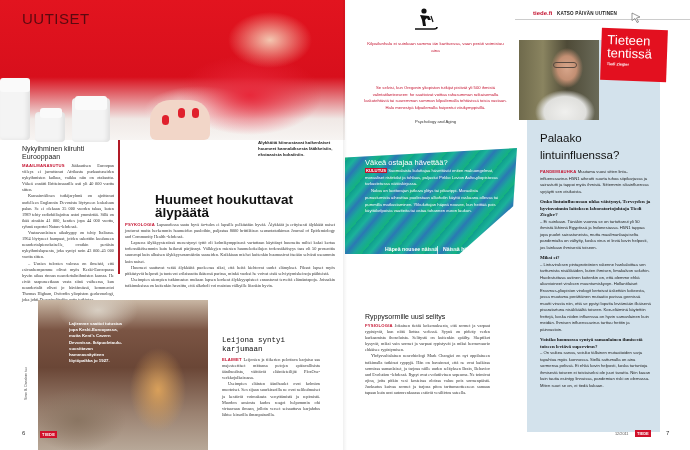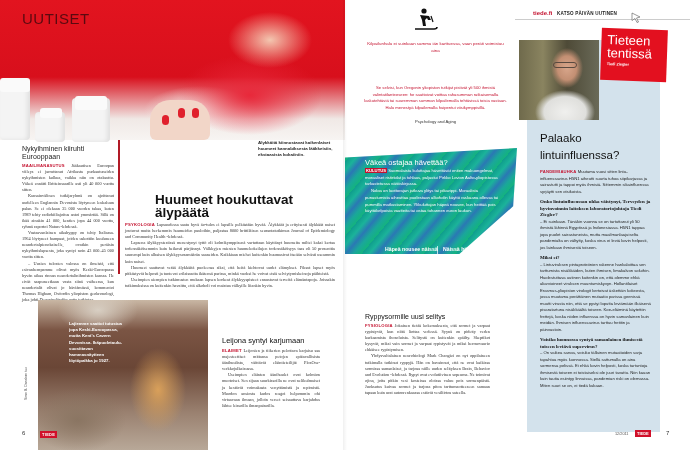--- a/index.html
+++ b/index.html
@@ -46,21 +46,21 @@
       radial-gradient(ellipse 60px 40px at 40px 120px, #8a7562 0%, rgba(138,117,98,0) 80%),
       linear-gradient(180deg, #c9b7a4 0%, #7b5544 20%, #6a4636 45%, #9a8170 75%, #b8a898 100%);
   }
   .cave-caption { position: absolute; left: 69px; top: 321px; width: 56px; font-family: "Liberation Sans", sans-serif; font-weight: bold; font-size: 4.3px; line-height: 6.2px; color: #fff; }
   .photo-credit { position: absolute; left: 24px; top: 400px; font-family: "Liberation Sans", sans-serif; font-size: 3.5px; color: #555; transform: rotate(-90deg); transform-origin: left top; white-space: nowrap; }
   .page-num-left { position: absolute; left: 22px; top: 430px; font-family: "Liberation Sans", sans-serif; font-size: 6px; color: #333; }
   .logo-tiede-left { position: absolute; left: 40px; top: 431px; background: #d0102a; color: #fff; font-family: "Liberation Sans", sans-serif; font-weight: bold; font-size: 4px; padding: 1px 2px; letter-spacing: 0.3px; }
 
   
   .lion-article { position: absolute; left: 222px; top: 336px; width: 98px; }
-  h3.lion-head { font-family: Liberation Sans, sans-serif; font-weight: normal; font-size: 7.5px; line-height: 9px; color: #111; margin-bottom: 3px; }
+  h3.lion-head { font-family: Liberation Mono, monospace; font-weight: normal; font-size: 7.5px; line-height: 9px; color: #111; margin-bottom: 3px; }
 
   
   .ski-icon { position: absolute; left: 69px; top: 8px; width: 24px; height: 26px; }
   .ski-intro { position: absolute; left: 18px; top: 40px; width: 145px; text-align: center; font-family: "Liberation Sans", sans-serif; font-size: 4.4px; line-height: 7px; color: #c4122f; }
   .fifty { position: absolute; left: 18px; top: 53px; width: 145px; text-align: center; font-family: "Liberation Sans", sans-serif; color: #b8101f; white-space: nowrap; }
   .fifty .big { font-size: 34px; line-height: 34px; }
   .fifty .suffix { font-size: 13px; }
   .ski-body { position: absolute; left: 18px; top: 85px; width: 145px; text-align: center; font-family: "Liberation Sans", sans-serif; font-size: 4.2px; line-height: 6.6px; color: #c4122f; }
   .ski-source { position: absolute; left: 18px; top: 119px; width: 145px; text-align: center; font-family: "Liberation Sans", sans-serif; font-size: 4.2px; color: #333; }
 

